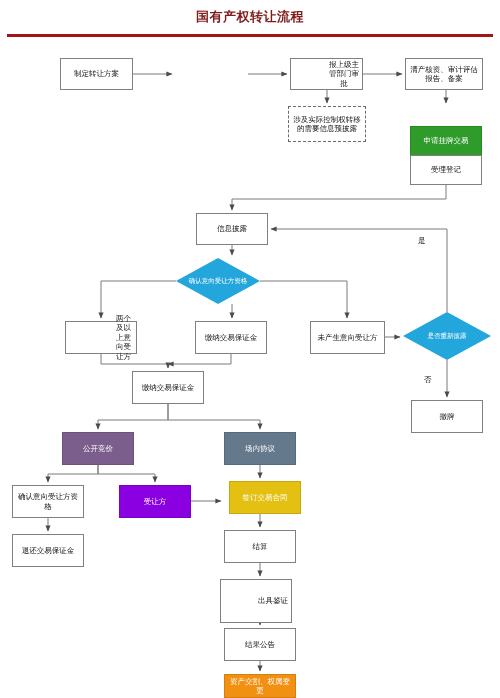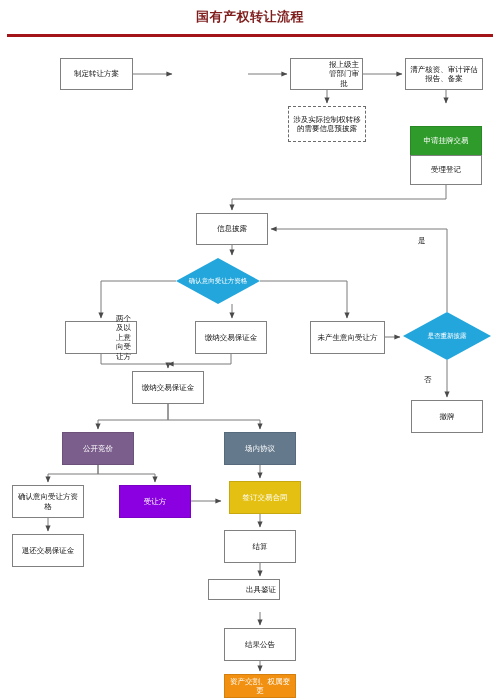--- a/index.html
+++ b/index.html
@@ -236,21 +236,21 @@
   </div>
 
   <div class="node filled" style="left:229px;top:481px;width:72px;height:33px;background:#E3C011;">
     <span class="lbl">签订交易合同</span>
   </div>
 
   <div class="node plain" style="left:224px;top:530px;width:72px;height:33px;">
     <span class="lbl">结算</span>
   </div>
 
-  <div class="node plain" style="left:208px;top:579px;width:72px;height:21px;padding-left:37px;">
+  <div class="node plain" style="left:220px;top:579px;width:72px;height:44px;padding-left:37px;">
     <span class="lbl">出具鉴证</span>
   </div>
 
   <div class="node plain" style="left:224px;top:628px;width:72px;height:33px;">
     <span class="lbl">结果公告</span>
   </div>
 
   <div class="node filled" style="left:224px;top:674px;width:72px;height:24px;background:#F29111;">
     <span class="lbl">资产交割、权属变更</span>
   </div>

